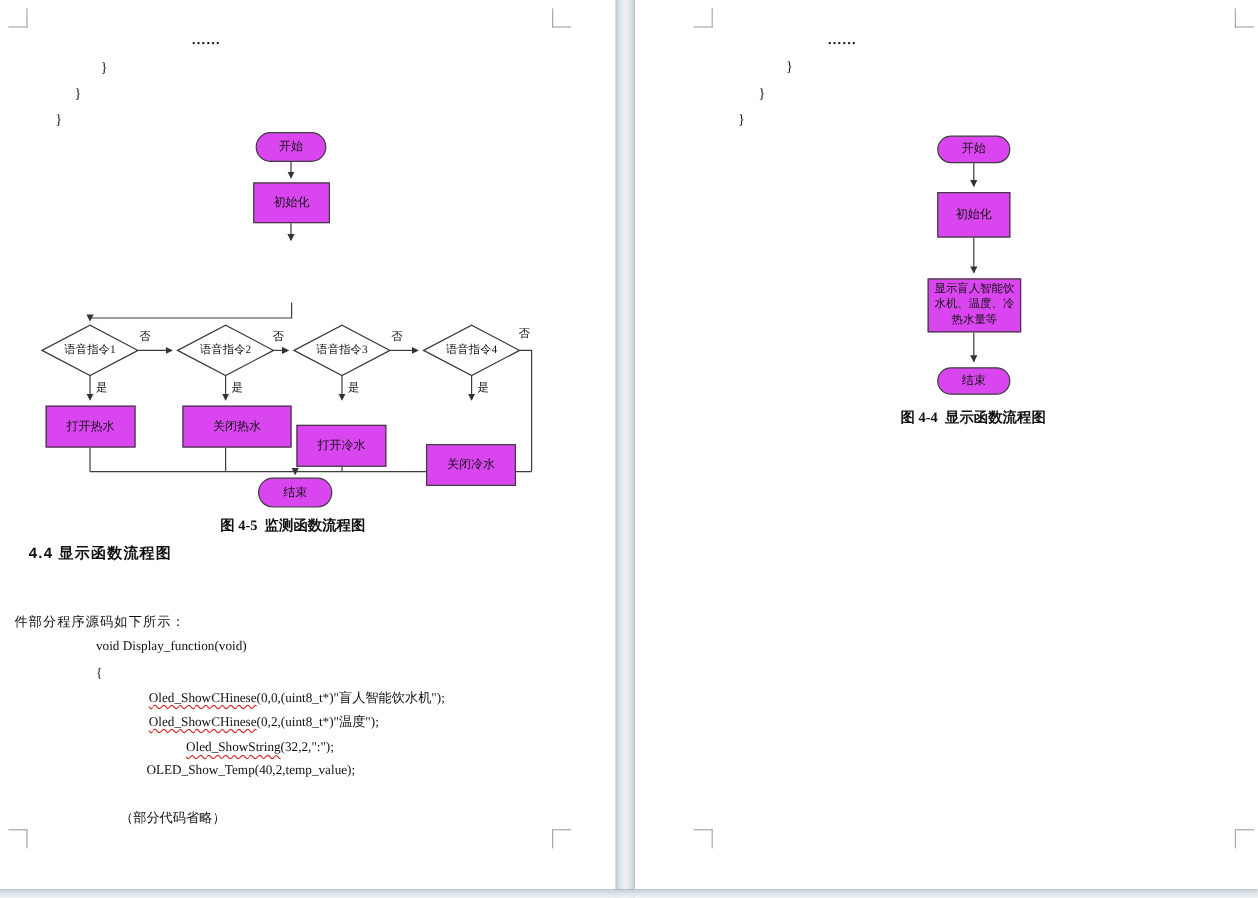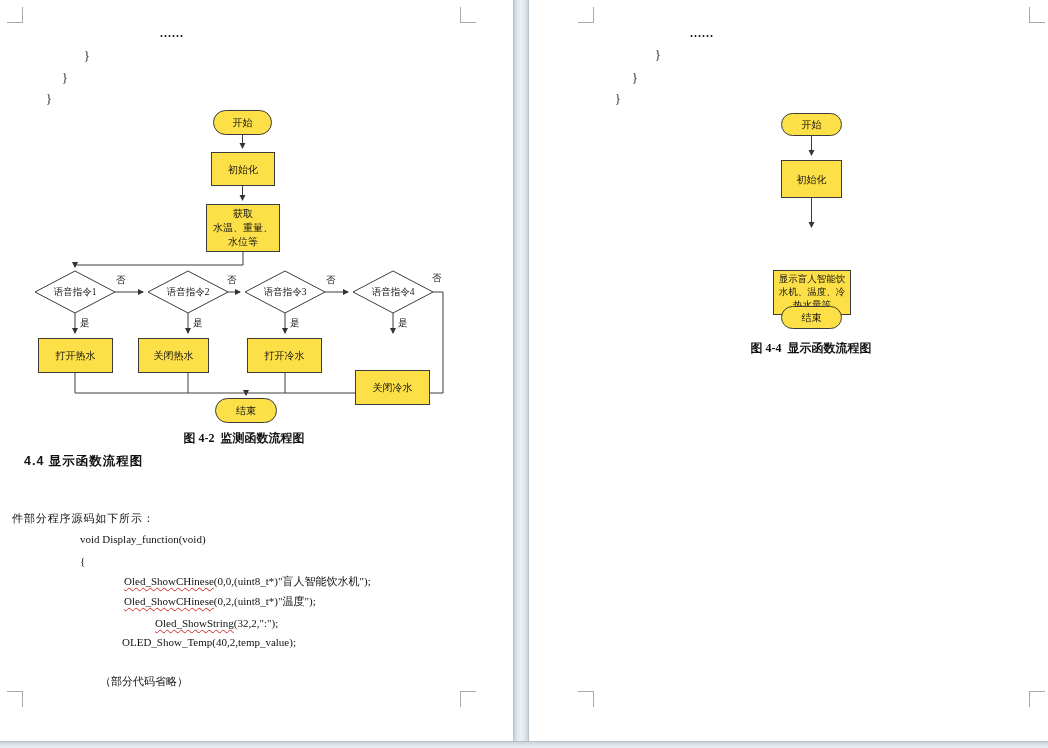--- a/index.html
+++ b/index.html
@@ -28,21 +28,21 @@
   .cmark.bl{border-right-width:1px;border-top-width:1px;}
   .cmark.br{border-left-width:1px;border-top-width:1px;}
 
   .brace{position:absolute;font-size:12px;color:#1c1c2e;}
   .dots{position:absolute;font-size:12px;font-weight:bold;letter-spacing:1px;color:#111;}
 
   
   .fc{position:absolute;}
   .fc svg{position:absolute;left:0;top:0;}
   .node{
-    position:absolute;box-sizing:border-box;border:1px solid #3c3c3c;background:#fde047;
+    position:absolute;box-sizing:border-box;border:1px solid #3c3c3c;background:#d946ef;
     display:flex;flex-direction:column;align-items:center;justify-content:center;
     text-align:center;font-size:10px;line-height:15px;color:#111;white-space:nowrap;
   }
   .oval{border-radius:14px;}
   .dlabel{
     position:absolute;transform:translate(-50%,-50%);
     font-size:9.5px;white-space:nowrap;color:#111;
   }
   .branch-label{position:absolute;font-size:9.5px;color:#111;white-space:nowrap;}
   .fc-caption{
@@ -103,48 +103,43 @@
           <path d="M158,268 L158,288"></path>
           <path d="M255,268 L255,288"></path>
           <path d="M363,268 L363,288"></path>
           <path d="M45,288 L413,288"></path>
           <path d="M216,288 L216,290" marker-end="url(#ah1)"></path>
         </g>
       </svg>
 
       <div class="node oval" style="left:183px;top:5px;width:59px;height:25px;">开始</div>
       <div class="node" style="left:181px;top:47px;width:64px;height:34px;">初始化</div>
-      <div class="node" style="left:176px;top:99px;width:74px;height:48px;line-height:14px;">
-        <span>获取</span>
-        <span>水温、重量、</span>
-        <span>水位等</span>
-      </div>
 
       <div class="dlabel" style="left:45px;top:187px;">语音指令1</div>
       <div class="dlabel" style="left:158px;top:187px;">语音指令2</div>
       <div class="dlabel" style="left:255px;top:187px;">语音指令3</div>
       <div class="dlabel" style="left:363px;top:187px;">语音指令4</div>
 
       <div class="branch-label" style="left:86px;top:169px;">否</div>
       <div class="branch-label" style="left:197px;top:169px;">否</div>
       <div class="branch-label" style="left:296px;top:169px;">否</div>
       <div class="branch-label" style="left:402px;top:167px;">否</div>
 
       <div class="branch-label" style="left:50px;top:212px;">是</div>
       <div class="branch-label" style="left:163px;top:212px;">是</div>
       <div class="branch-label" style="left:260px;top:212px;">是</div>
       <div class="branch-label" style="left:368px;top:212px;">是</div>
 
       <div class="node" style="left:8px;top:233px;width:75px;height:35px;">打开热水</div>
-      <div class="node" style="left:108px;top:233px;width:71px;height:35px;">关闭热水</div>
-      <div class="node" style="left:217px;top:233px;width:75px;height:35px;">打开冷水</div>
+      <div class="node" style="left:122px;top:233px;width:91px;height:35px;">关闭热水</div>
+      <div class="node" style="left:217px;top:249px;width:75px;height:35px;">打开冷水</div>
       <div class="node" style="left:325px;top:233px;width:75px;height:35px;margin-top:32px;">关闭冷水</div>
 
       <div class="node oval" style="left:185px;top:293px;width:62px;height:25px;">结束</div>
-      <div class="fc-caption" style="left:214px;top:325px;">图 4-2  监测函数流程图</div>
+      <div class="fc-caption" style="left:214px;top:325px;">图 4-5  监测函数流程图</div>
     </div>
 
     <div class="sec-heading" style="left:24px;top:453px;">4.4 显示函数流程图</div>
     <div class="para" style="left:12px;top:511px;">件部分程序源码如下所示：</div>
 
     <div class="codeline" style="left:68px;top:533px;">void Display_function(void)</div>
     <div class="codeline" style="left:68px;top:555px;">{</div>
     <div class="codeline" style="left:112px;top:574px;"><span class="squiggle">Oled_ShowCHinese</span><span>(0,0,(uint8_t*)"盲人智能饮水机");</span></div>
     <div class="codeline" style="left:112px;top:594px;"><span class="squiggle">Oled_ShowCHinese</span><span>(0,2,(uint8_t*)"温度");</span></div>
     <div class="codeline" style="left:143px;top:617px;"><span class="squiggle">Oled_ShowString</span><span>(32,2,":");</span></div>
@@ -173,21 +168,21 @@
         </defs>
         <g stroke="#3c3c3c" stroke-width="1" fill="none">
           <path d="M66.5,28 L66.5,47" marker-end="url(#ah2)"></path>
           <path d="M66.5,90 L66.5,119" marker-end="url(#ah2)"></path>
           <path d="M66.5,169 L66.5,193" marker-end="url(#ah2)"></path>
         </g>
       </svg>
 
       <div class="node oval" style="left:36px;top:5px;width:61px;height:23px;">开始</div>
       <div class="node" style="left:36px;top:52px;width:61px;height:38px;">初始化</div>
-      <div class="node" style="left:28px;top:124px;width:78px;height:45px;font-size:9.5px;line-height:13px;margin-top:38px;">
+      <div class="node" style="left:28px;top:124px;width:78px;height:45px;font-size:9.5px;line-height:13px;">
         <span>显示盲人智能饮</span>
         <span>水机、温度、冷</span>
         <span>热水量等</span>
       </div>
       <div class="node oval" style="left:36px;top:198px;width:61px;height:23px;">结束</div>
       <div class="fc-caption" style="left:66px;top:232px;">图 4-4  显示函数流程图</div>
     </div>
   </div>
 
   <div class="page-divider"></div>

